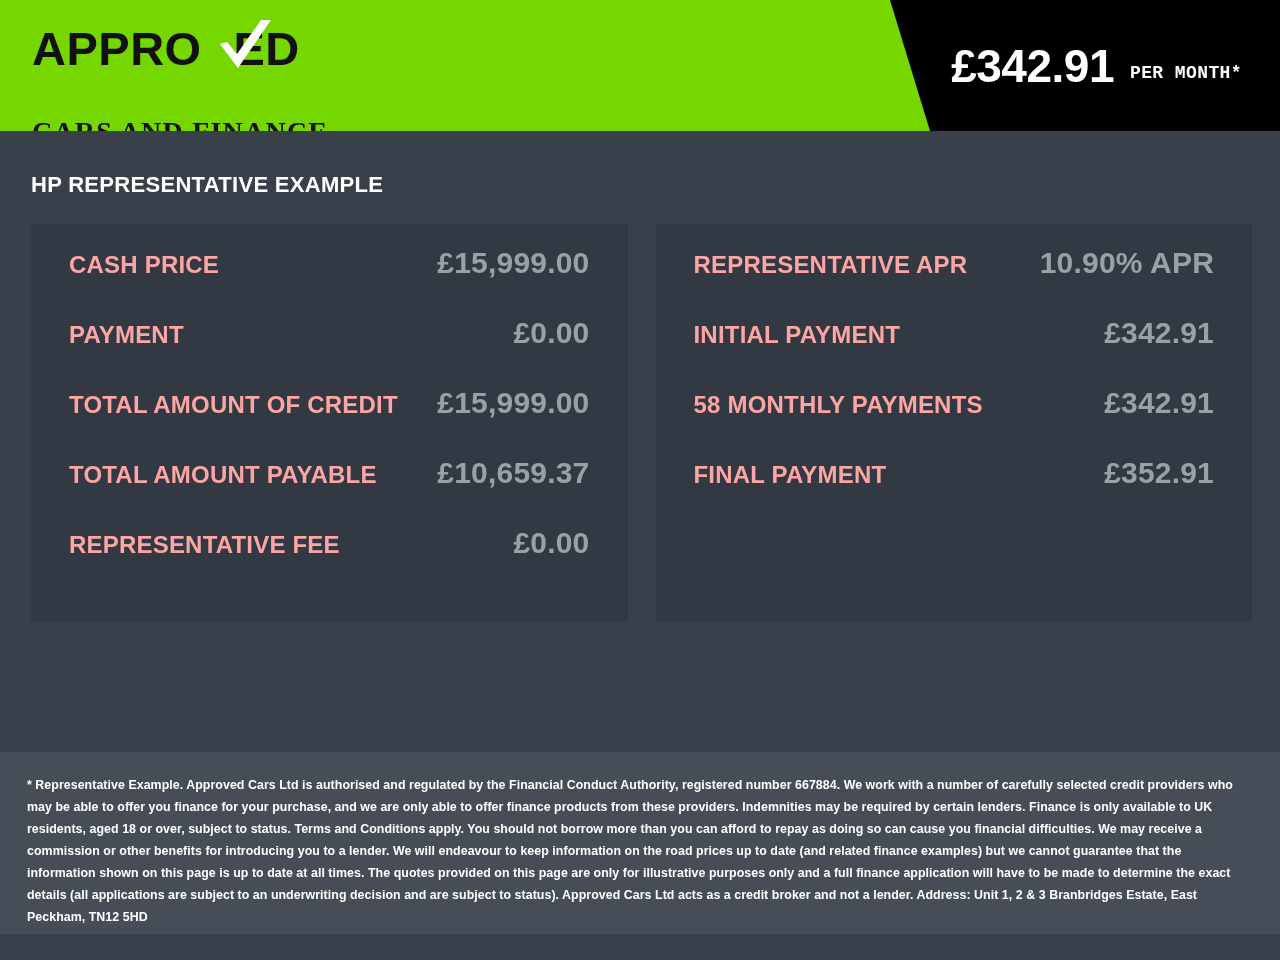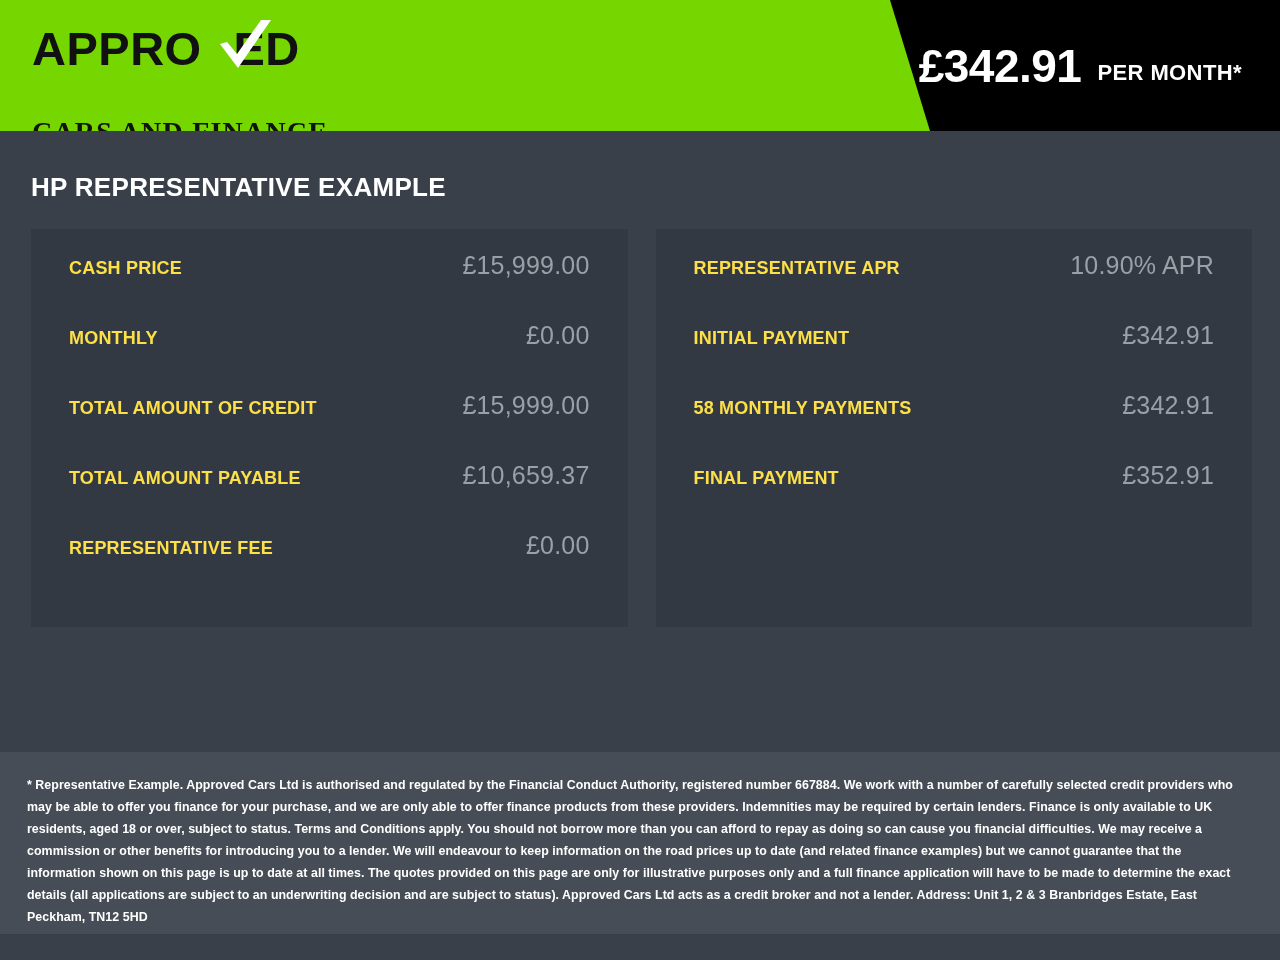--- a/index.html
+++ b/index.html
@@ -64,31 +64,32 @@
   }
   .price-amount {
     color: #ffffff;
     font-size: 46px;
     font-weight: bold;
     letter-spacing: -0.5px;
     line-height: 48px;
   }
   .price-per {
     color: #ffffff;
-    font-size: 22px;
+    font-size: 18px;
     font-weight: bold;
     letter-spacing: 0.4px;
     margin-left: 16px;
     padding-top: 14px;
+    font-family: Liberation Mono, monospace;
   }
 
   
   .section-title {
     color: #ffffff;
-    font-size: 26px;
+    font-size: 22px;
     font-weight: bold;
     letter-spacing: 0.3px;
     margin: 41px 0 16px 31px;
   }
 
   
   .panels {
     display: flex;
     gap: 28px;
     margin: 26px 28px 0 31px;
@@ -98,30 +99,30 @@
     flex: 1 1 0;
     padding: 22px 38px 26px 38px;
   }
   .panel-row {
     display: flex;
     align-items: baseline;
     justify-content: space-between;
     height: 70px;
   }
   .row-label {
-    color: #fde047;
-    font-size: 18px;
+    color: #fca5a5;
+    font-size: 24px;
     font-weight: bold;
     letter-spacing: 0.2px;
     white-space: nowrap;
   }
   .row-value {
     color: #9aa0a8;
-    font-size: 25px;
-    font-weight: normal;
+    font-size: 30px;
+    font-weight: bold;
     letter-spacing: 0.2px;
     white-space: nowrap;
     text-align: right;
   }
 
   
   .disclaimer {
     position: absolute;
     left: 0; right: 0;
     top: 752px;
@@ -166,21 +167,21 @@
   <div class="section-title">HP REPRESENTATIVE EXAMPLE</div>
 
   <div class="panels">
 
     <div class="panel">
       <div class="panel-row">
         <div class="row-label">CASH PRICE</div>
         <div class="row-value">£15,999.00</div>
       </div>
       <div class="panel-row">
-        <div class="row-label">MONTHLY</div>
+        <div class="row-label">PAYMENT</div>
         <div class="row-value">£0.00</div>
       </div>
       <div class="panel-row">
         <div class="row-label">TOTAL AMOUNT OF CREDIT</div>
         <div class="row-value">£15,999.00</div>
       </div>
       <div class="panel-row">
         <div class="row-label">TOTAL AMOUNT PAYABLE</div>
         <div class="row-value">£10,659.37</div>
       </div>

